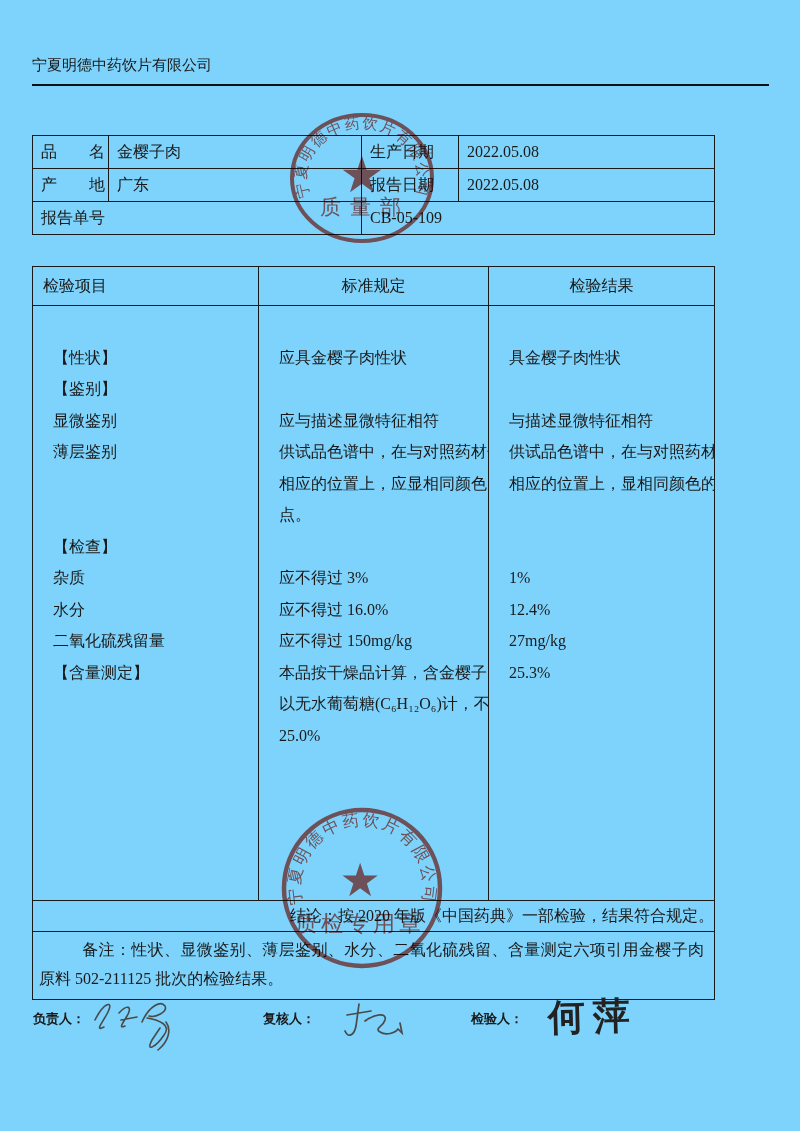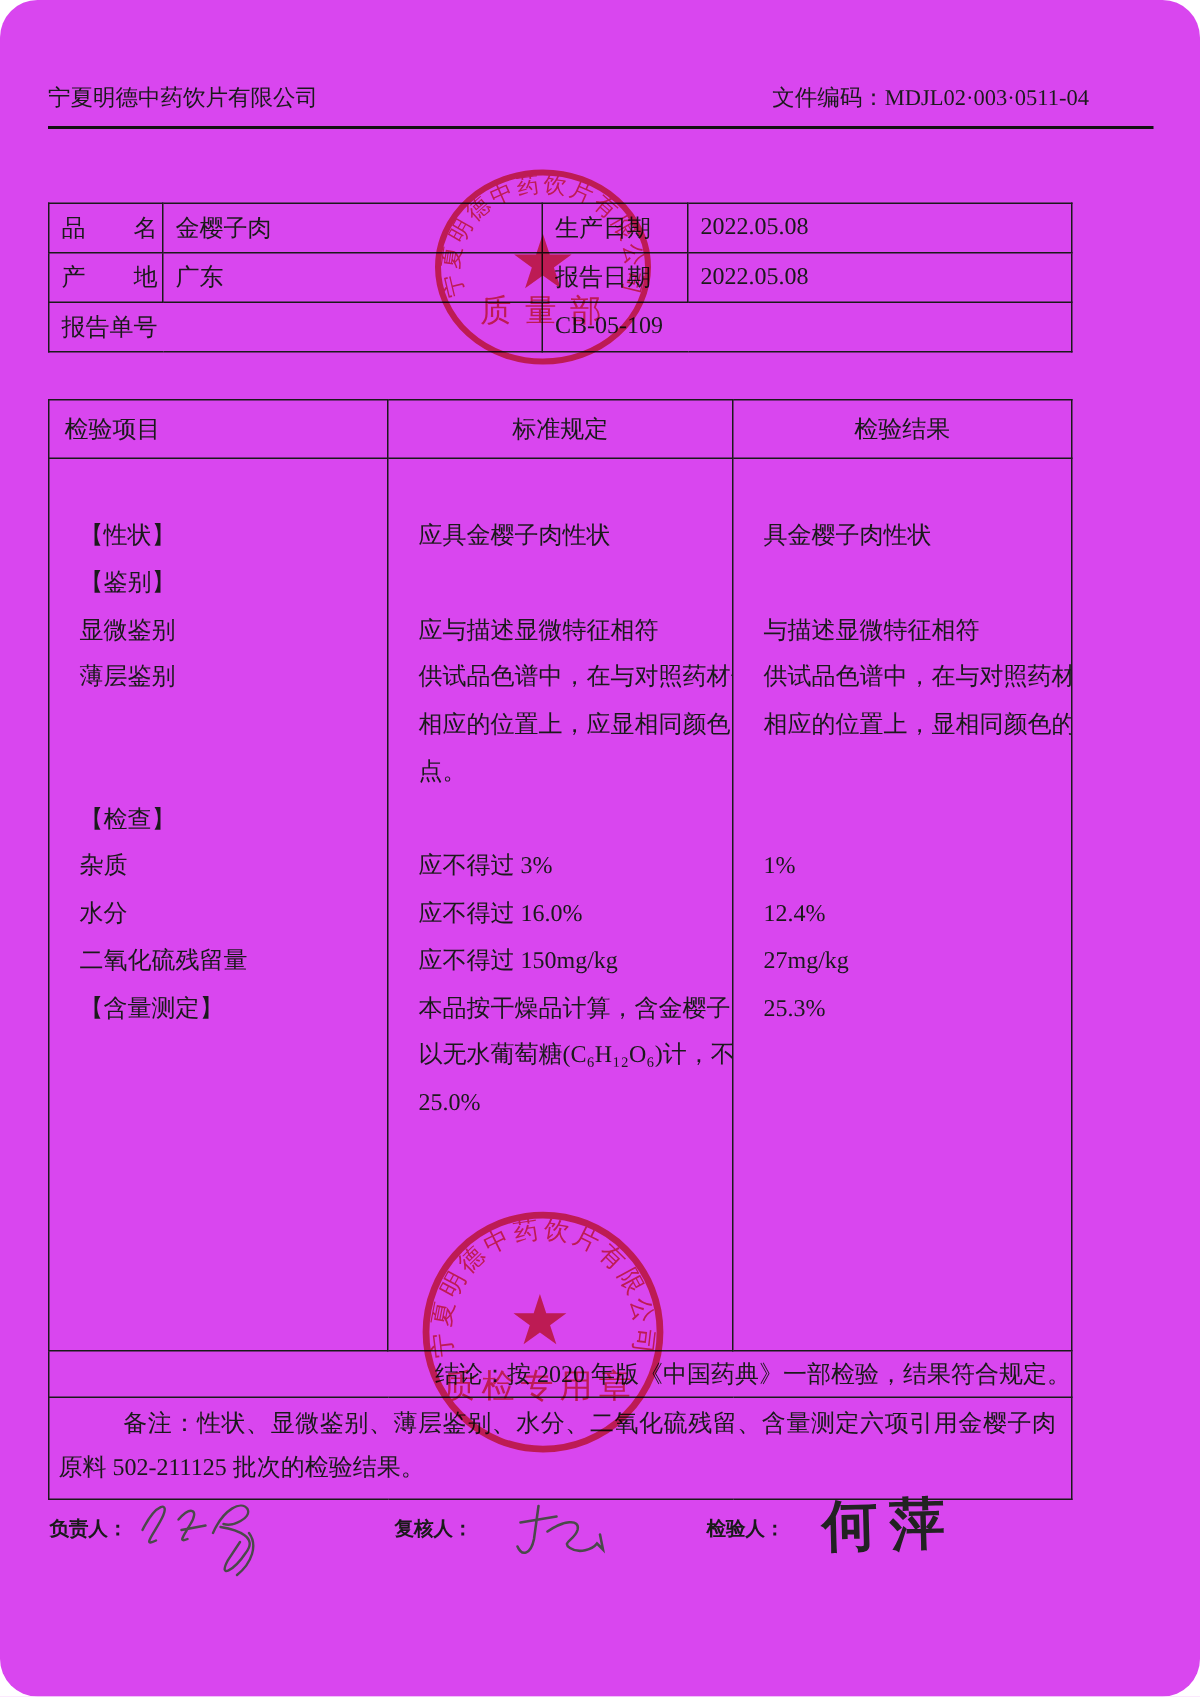--- a/index.html
+++ b/index.html
@@ -1,18 +1,18 @@
 <!DOCTYPE html>
 <html><head>
 <meta charset="utf-8">
 <style>
   html,body{margin:0;padding:0;background:#ffffff;}
   .page{
-    position:relative;width:800px;height:1131px;background:#d946ef;overflow:hidden;
-    font-family:"Liberation Serif","DejaVu Serif",serif;color:#1a1a1a;border-radius:25px;
+    position:relative;width:800px;height:1131px;background:#7dd3fc;overflow:hidden;
+    font-family:"Liberation Serif","DejaVu Serif",serif;color:#1a1a1a;
   }
   
   .doc-header{position:absolute;left:32px;top:56px;width:694px;display:flex;justify-content:space-between;font-size:15px;}
   .header-rule{position:absolute;left:32px;top:84px;width:737px;height:2px;background:#111;}
   .doc-title{position:absolute;left:32px;top:88px;width:682px;text-align:center;font-size:29px;font-weight:bold;letter-spacing:5px;}
   
   .tbl{position:absolute;left:32px;border-collapse:collapse;table-layout:fixed;width:682px;font-size:16px;}
   .tbl td{border:1.6px solid #1a1a1a;padding:0 0 0 8px;overflow:hidden;}
   .t-info{top:135px;}
   .t-info td{height:32px;}
@@ -36,21 +36,20 @@
   .stamp text{fill:#d9453c;}
   .stamp .ring{stroke:#d9453c;fill:none;}
 </style>
 </head>
 <body>
 
 <div class="page">
 
   <div class="doc-header">
     <span>宁夏明德中药饮片有限公司</span>
-    <span>文件编码：MDJL02·003·0511-04</span>
   </div>
   <div class="header-rule"></div>
 
   <table class="tbl t-info">
     <colgroup>
         <col style="width:76px">
         <col style="width:253px">
         <col style="width:97px">
         <col style="width:256px">
       </colgroup>

